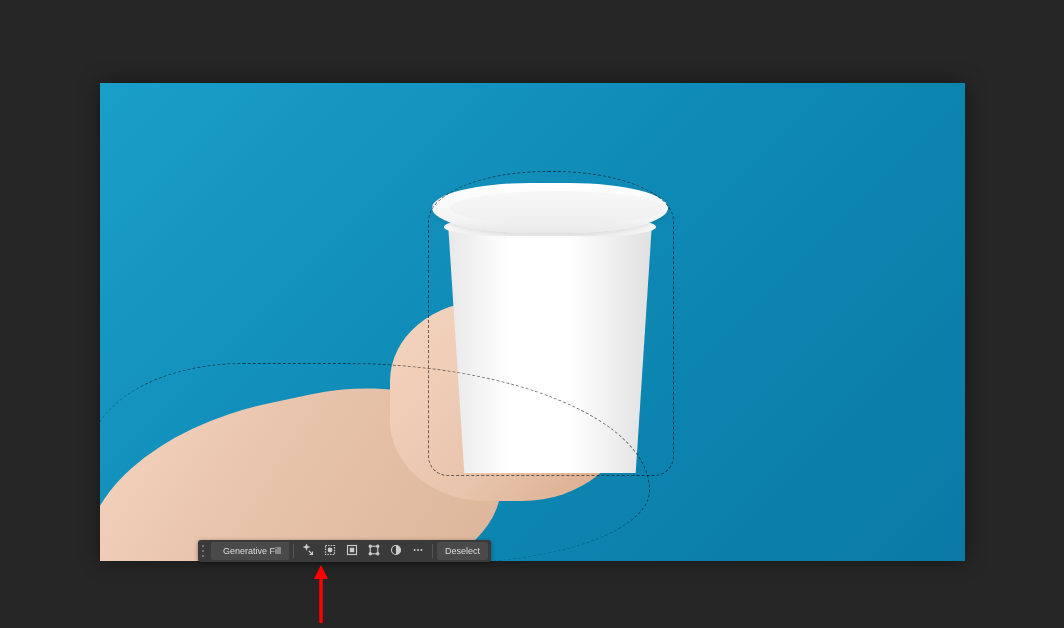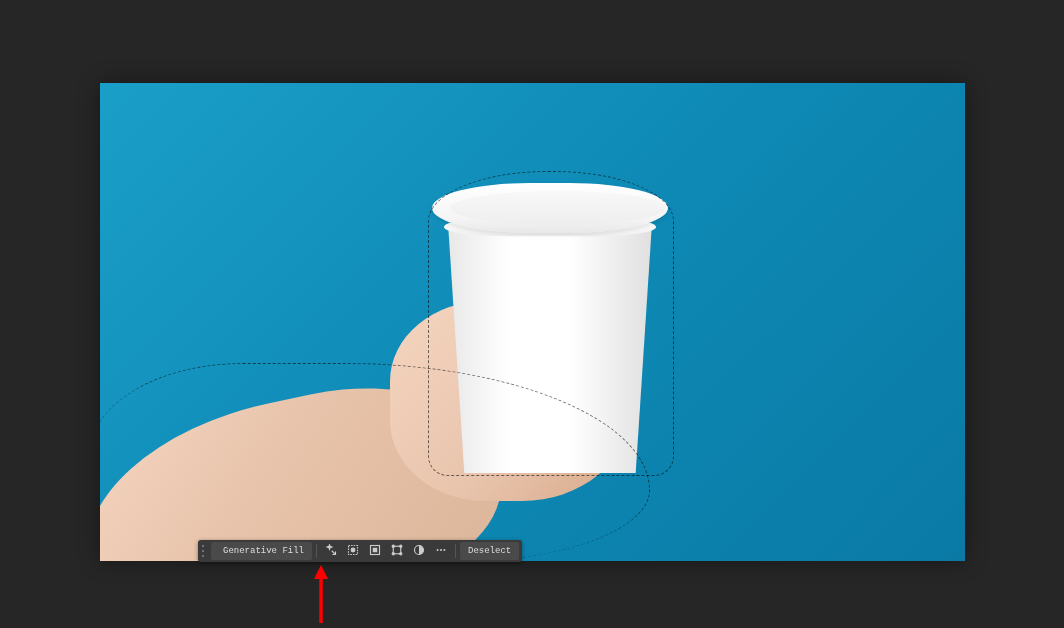--- a/index.html
+++ b/index.html
@@ -161,21 +161,20 @@
       color: #ddd;
       font-size: 9px;
       padding: 0 8px;
       margin: 0 1px;
       border-radius: 2px;
       display: flex;
       align-items: center;
       gap: 4px;
       cursor: pointer;
       white-space: nowrap;
-      font-family: Liberation Mono, monospace;
     }
     .taskbar-icon-btn {
       width: 20px;
       height: 18px;
       background: transparent;
       border: none;
       display: flex;
       align-items: center;
       justify-content: center;
       margin: 0 1px;

